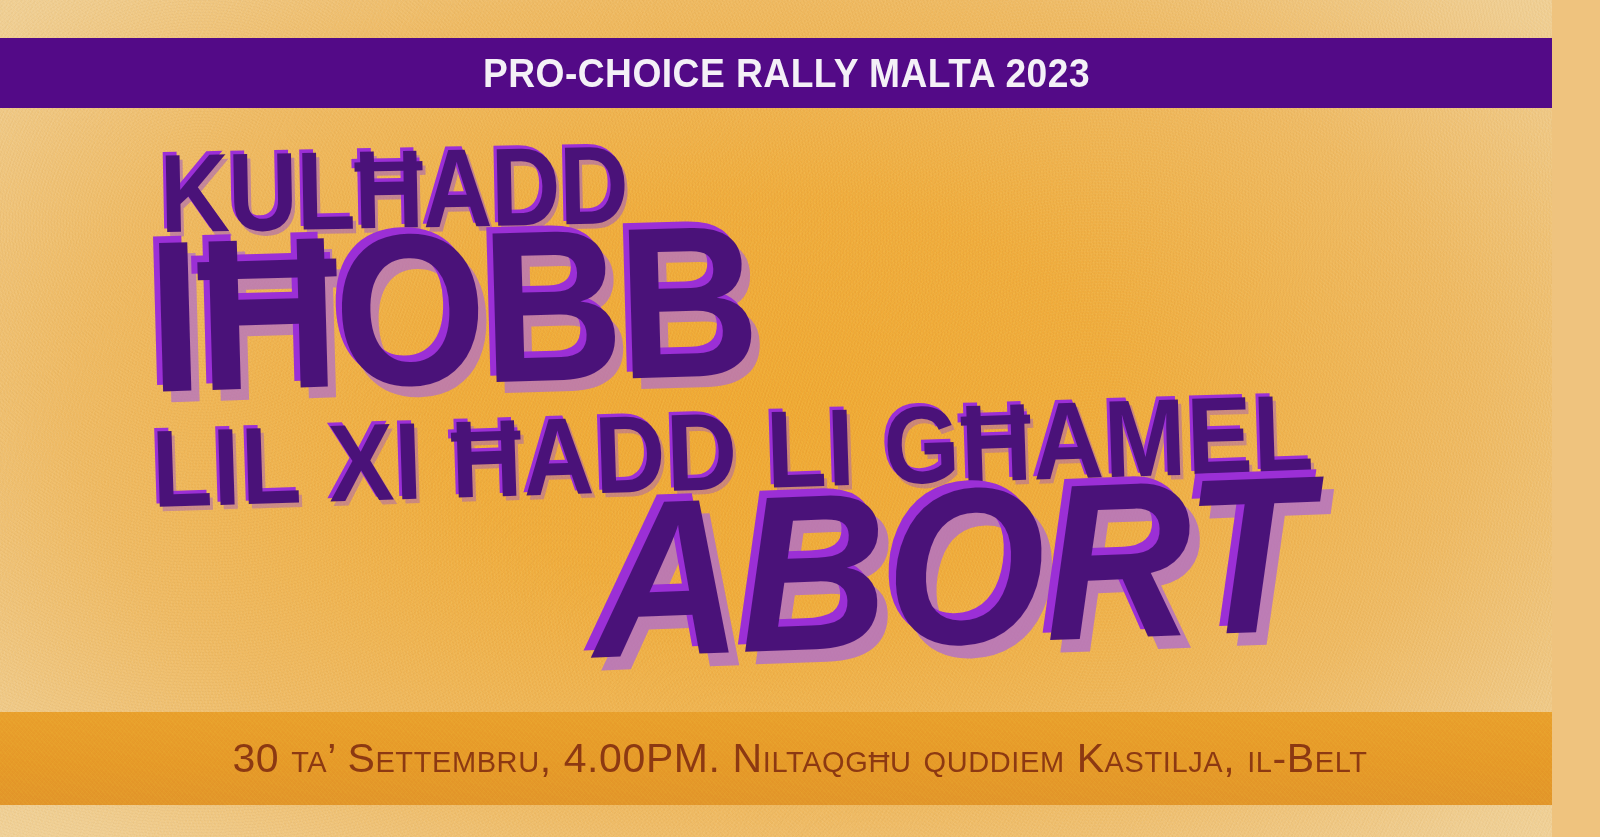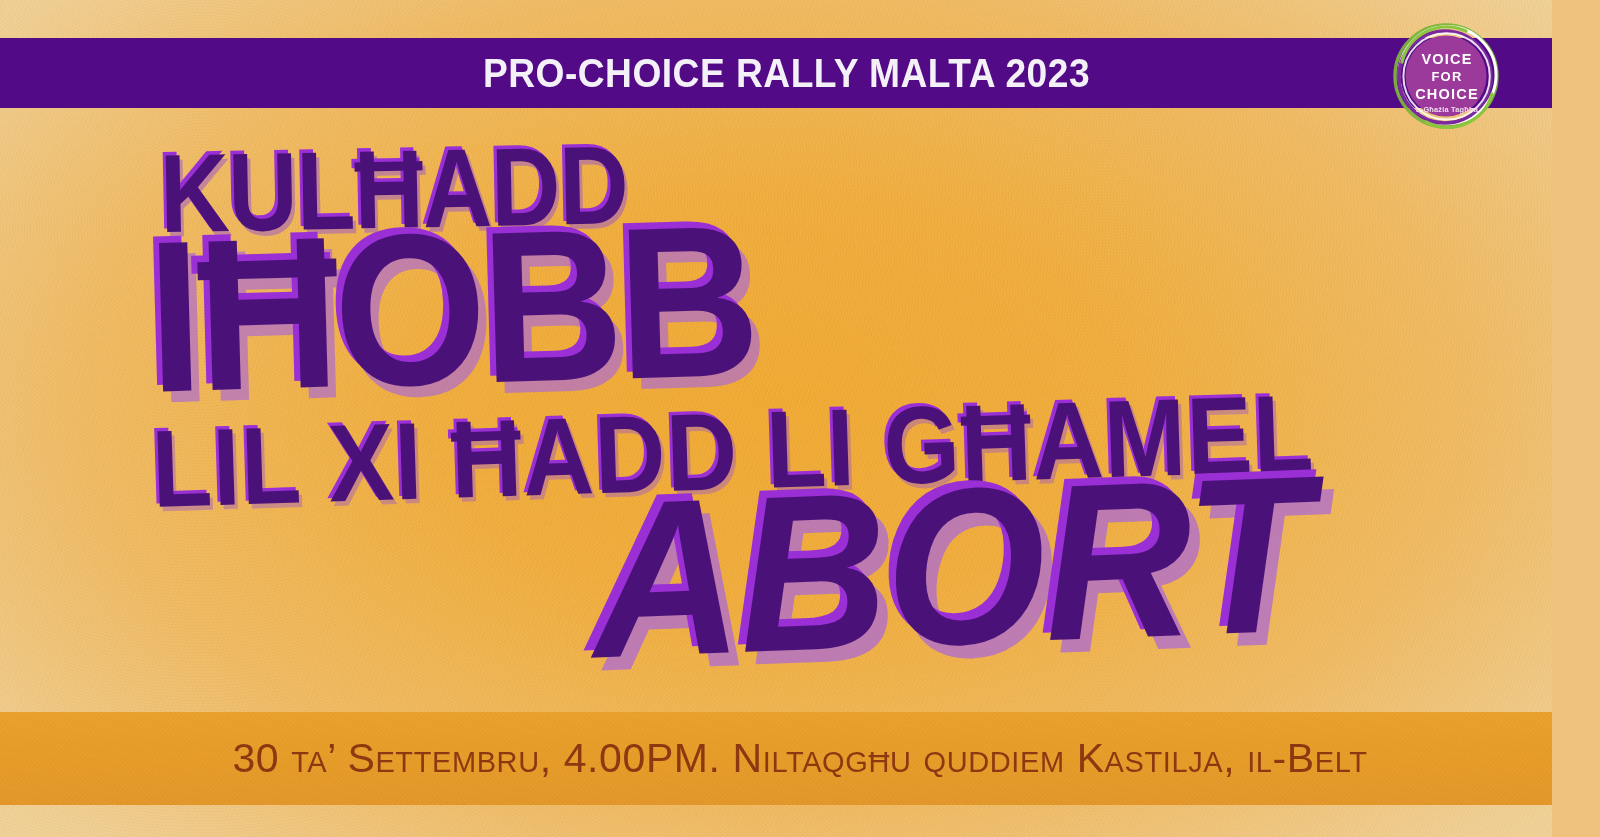--- a/index.html
+++ b/index.html
@@ -158,38 +158,20 @@
 
 <div id="poster">
 
   <div id="noise"></div>
   <div id="noise2"></div>
 
   <div id="topbar">
     <div id="topbar-title">PRO-CHOICE RALLY MALTA 2023</div>
   </div>
 
-  <div id="logo">
-    <svg viewBox="0 0 108 108" xmlns="http://www.w3.org/2000/svg">
-
-      <circle cx="54" cy="54" r="51" fill="none" stroke="#7DB43C" stroke-width="3.4" opacity=".95"></circle>
-      <circle cx="55.5" cy="53" r="48.5" fill="none" stroke="#FFFFFF" stroke-width="3.0"></circle>
-      <circle cx="53" cy="55" r="46" fill="none" stroke="#7B2A9E" stroke-width="3.6"></circle>
-      <circle cx="54.6" cy="54.4" r="43.2" fill="none" stroke="#FFFFFF" stroke-width="2.0" opacity=".85"></circle>
-
-      <path d="M 10,40 A 46,46 0 0 1 74,9" fill="none" stroke="#8CC63F" stroke-width="3.2" stroke-linecap="round"></path>
-      <path d="M 100,72 A 46,46 0 0 1 34,100" fill="none" stroke="#8CC63F" stroke-width="3.2" stroke-linecap="round"></path>
-
-      <circle cx="54" cy="54" r="40.5" fill="#9B3A9B"></circle>
-      <text class="logo-txt" x="55" y="42" font-size="14.5">VOICE</text>
-      <text class="logo-txt" x="55" y="59" font-size="13">FOR</text>
-      <text class="logo-txt" x="55" y="77" font-size="14.5">CHOICE</text>
-      <text class="logo-sub" x="55" y="90" font-size="7.4">L-Għażla Tagħha</text>
-    </svg>
-  </div>
 
   <div id="headline">
     <div class="hl" id="line1">KULĦADD</div>
     <div class="hl" id="line2">IĦOBB</div>
     <div class="hl" id="line3">LIL XI ĦADD LI GĦAMEL</div>
     <div class="hl" id="line4">ABORT</div>
   </div>
 
   <div id="bottombar">
     <div id="bottombar-noise"></div>

